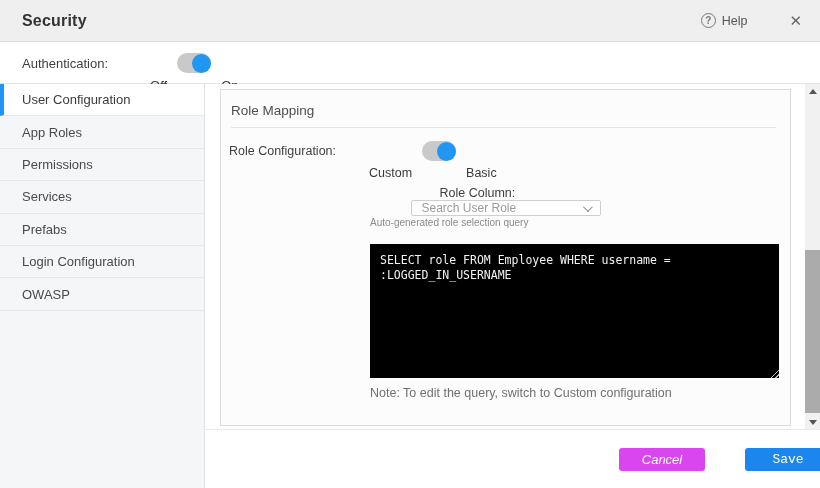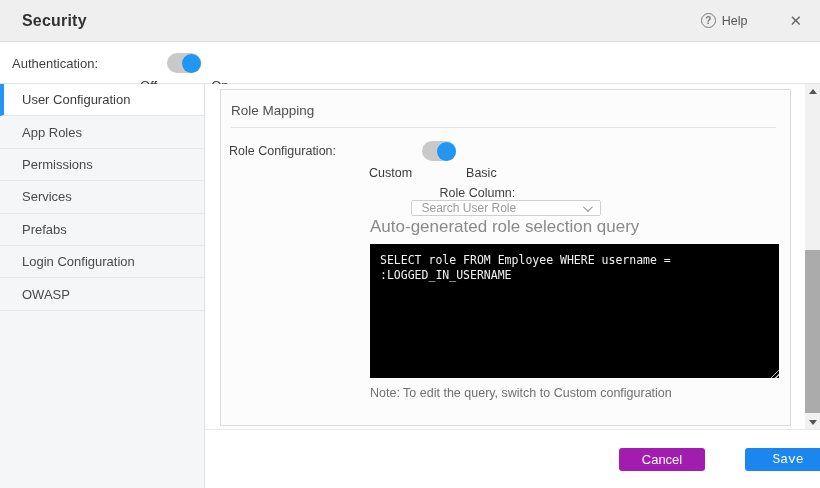--- a/index.html
+++ b/index.html
@@ -16,21 +16,21 @@
   .header-right { margin-left:auto; display:flex; align-items:center; gap:8px; }
   .help-wrap { display:flex; align-items:center; gap:6px; cursor:pointer; }
   .help-circle { width:15px; height:15px; border:1.2px solid #777; border-radius:50%;
                  display:flex; align-items:center; justify-content:center;
                  font-size:10px; color:#777; font-weight:bold; }
   .help-text { font-size:12.5px; color:#555; }
   .close-x { font-size:15px; color:#666; margin-left:34px; cursor:pointer; line-height:1; }
 
   
   .auth-row { position:absolute; top:43px; left:0; width:820px; height:41px; background:#fff;
-              border-bottom:1px solid #e4e4e4; display:flex; align-items:center; padding-left:12px; }
+              border-bottom:1px solid #e4e4e4; display:flex; align-items:center; padding-left:22px; }
   .auth-label { font-size:13px; color:#3f3f3f; font-weight:500; }
   .toggle-opt { font-size:13px; color:#3a3a3a;margin-top:44px; }
   .auth-row .toggle-opt.off { margin-left:42px; }
   .switch { width:34px; height:20px; background:#c9c9c9; border-radius:10px;
             position:relative; margin:0 10px; cursor:pointer; flex:none; }
   .switch .knob { position:absolute; top:0.5px; right:0; width:19px; height:19px;
                   border-radius:50%; background:#2196f3; }
 
   
   .body { position:absolute; top:84px; left:0; width:820px; height:404px; display:flex; }
@@ -61,21 +61,21 @@
   .rc-toggle-group { display:flex; align-items:center; }
   .rc-toggle-group .toggle-opt { font-size:12.5px; color:#3a3a3a; }
 
   .select-box { width:190px; height:32px; background:#fff; border:1px solid #cfcfcf;
                 border-radius:2px; display:flex; align-items:center; padding:0 10px;
                 cursor:pointer; }
   .select-placeholder { font-size:12px; color:#9b9b9b; flex:1; }
   .chevron { width:7px; height:7px; border-right:1.4px solid #888; border-bottom:1.4px solid #888;
              transform:rotate(45deg) translateY(-2px); flex:none; }
 
-  .query-label { position:absolute; left:149px; top:127px; font-size:17px; color:#8a8a8a; }
+  .query-label { position:absolute; left:149px; top:127px; font-size:10px; color:#8a8a8a; }
 
   .code-box { position:absolute; left:149px; top:154px; width:409px; height:134px;
               background:#000; color:#f2f2f2; font-family:"DejaVu Sans Mono","Liberation Mono",monospace;
               font-size:11.5px; padding:9px 10px; white-space:pre-wrap; line-height:1.3;
               overflow:hidden; }
   .resize-grip { position:absolute; right:1px; bottom:1px; width:10px; height:10px;
                  background:repeating-linear-gradient(-45deg, transparent, transparent 2px, #bbb 2px, #bbb 3px);
                  clip-path:polygon(100% 0, 100% 100%, 0 100%); cursor:nwse-resize; }
 
   .note-text { position:absolute; left:149px; top:296px; font-size:12.5px; color:#707070;text-align:center; }
@@ -89,21 +89,21 @@
   .tri-up { width:0; height:0; border-left:4px solid transparent; border-right:4px solid transparent;
             border-bottom:5px solid #555; }
   .tri-down { width:0; height:0; border-left:4px solid transparent; border-right:4px solid transparent;
               border-top:5px solid #555; }
   .sb-thumb { position:absolute; left:0; top:166px; width:15px; height:163px; background:#ababab; cursor:grab; }
 
   
   .footer-btn { position:absolute; height:23px; width:86px; border:none; border-radius:3px;
                 color:#fff; font-size:13px; font-family:inherit; cursor:pointer;
                 display:flex; align-items:center; justify-content:center; }
-  .btn-cancel { left:414px; top:364px; background:#a21caf; }
+  .btn-cancel { left:414px; top:364px; background:#d946ef;font-style:italic; }
   .btn-save { left:540px; top:364px; background:#1b87ee;font-family:Liberation Mono, monospace; }
 </style>
 </head>
 <body>
 
 <div class="window">
 
   <div class="header">
     <div class="header-title">Security</div>
     <div class="header-right">

